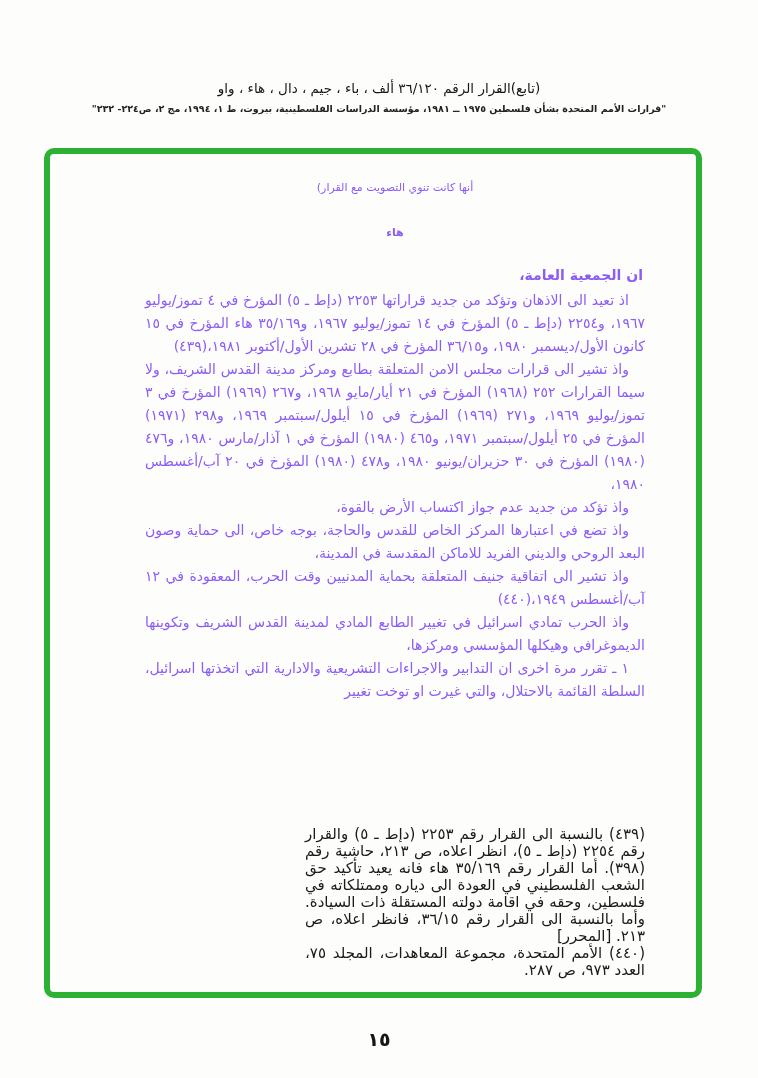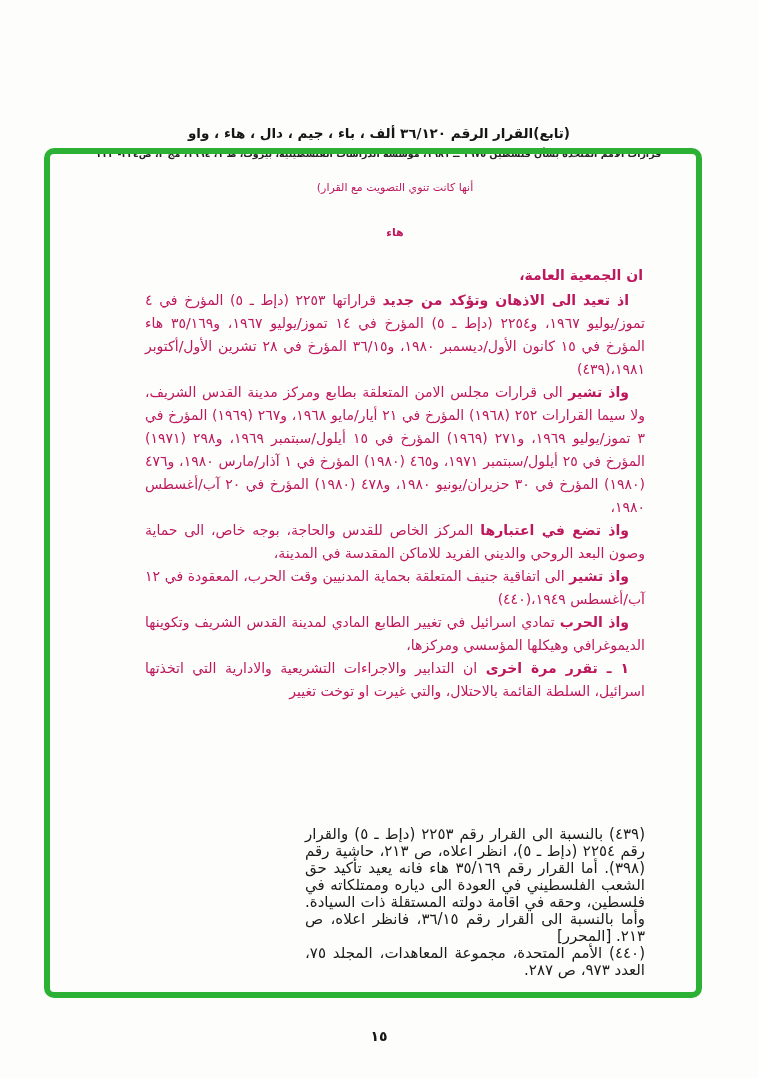--- a/index.html
+++ b/index.html
@@ -17,23 +17,22 @@
   }
   
   .header {
     position: absolute;
     top: 80px; left: 46px; right: 46px;
     text-align: center;
     direction: rtl;
   }
   .header-line1 {
     font-size: 13.5px;
-    font-weight: bold;
+    font-weight: normal;
     letter-spacing: 0.5px;
-    margin-top: 45px;
   }
   .header-line2 {
     font-size: 9.5px;
     font-weight: bold;
     margin-top: 7px;
     color: #222;
   }
   
   .frame {
     position: absolute;
@@ -46,61 +45,61 @@
   }
   
   .content {
     position: absolute;
     top: 176px; right: 113px;
     width: 500px;
     direction: rtl;
     font-size: 14px;
     line-height: 23px;
     text-align: justify;
-    color: #be185d;
+    color: #8b5cf6;
   }
   .intro-note {
     text-align: center;
     font-size: 11px;
     margin: 0 0 22px 0;
   }
   .section-letter {
     text-align: center;
     font-weight: bold;
     font-size: 11px;
     margin: 0 0 20px 0;
   }
   .opening {
     font-weight: bold;
     margin: 2px;
   }
   .para {
     margin: 0;
     text-indent: 16px;
   }
-  .para .lead { font-weight: bold; }
+  .para .lead { font-weight: normal; }
   
   .footnotes {
     position: absolute;
     top: 826px; right: 113px;
     width: 340px;
     direction: rtl;
     font-size: 15px;
     line-height: 17px;
     text-align: justify;
     color: #1a1a1a;
   }
   .footnote { margin: 0; }
   .footnote .fn-num { white-space: nowrap; }
   
   .page-number {
     position: absolute;
     top: 1028px; left: 0; right: 0;
     text-align: center;
-    font-size: 14px;
+    font-size: 19px;
     font-weight: bold;
   }
 </style>
 </head>
 <body>
 
 <div class="page">
 
   <div class="header">
     <div class="header-line1">(تابع)القرار الرقم ٣٦/١٢٠ ألف ، باء ، جيم ، دال ، هاء ، واو</div>
@@ -111,20 +110,21 @@
 
   <div class="content">
     <div class="intro-note">أنها كانت تنوي التصويت مع القرار)</div>
     <div class="section-letter">هاء</div>
     <p class="opening">ان الجمعية العامة،</p>
 
     <p class="para"><span class="lead">اذ تعيد الى الاذهان وتؤكد من جديد</span><span> قراراتها ٢٢٥٣ (دإط ـ ٥) المؤرخ في ٤ تموز/يوليو ١٩٦٧، و٢٢٥٤ (دإط ـ ٥) المؤرخ في ١٤ تموز/يوليو ١٩٦٧، و٣٥/١٦٩ هاء المؤرخ في ١٥ كانون الأول/ديسمبر ١٩٨٠، و٣٦/١٥ المؤرخ في ٢٨ تشرين الأول/أكتوبر ١٩٨١،(٤٣٩)</span></p>
 
     <p class="para"><span class="lead">واذ تشير</span><span> الى قرارات مجلس الامن المتعلقة بطابع ومركز مدينة القدس الشريف، ولا سيما القرارات ٢٥٢ (١٩٦٨) المؤرخ في ٢١ أيار/مايو ١٩٦٨، و٢٦٧ (١٩٦٩) المؤرخ في ٣ تموز/يوليو ١٩٦٩، و٢٧١ (١٩٦٩) المؤرخ في ١٥ أيلول/سبتمبر ١٩٦٩، و٢٩٨ (١٩٧١) المؤرخ في ٢٥ أيلول/سبتمبر ١٩٧١، و٤٦٥ (١٩٨٠) المؤرخ في ١ آذار/مارس ١٩٨٠، و٤٧٦ (١٩٨٠) المؤرخ في ٣٠ حزيران/يونيو ١٩٨٠، و٤٧٨ (١٩٨٠) المؤرخ في ٢٠ آب/أغسطس ١٩٨٠،</span></p>
 
+    <p class="para"><span class="lead">واذ تؤكد من جديد</span><span> عدم جواز اكتساب الأرض بالقوة،</span></p>
 
     <p class="para"><span class="lead">واذ تضع في اعتبارها</span><span> المركز الخاص للقدس والحاجة، بوجه خاص، الى حماية وصون البعد الروحي والديني الفريد للاماكن المقدسة في المدينة،</span></p>
 
     <p class="para"><span class="lead">واذ تشير</span><span> الى اتفاقية جنيف المتعلقة بحماية المدنيين وقت الحرب، المعقودة في ١٢ آب/أغسطس ١٩٤٩،(٤٤٠)</span></p>
 
     <p class="para"><span class="lead">واذ الحرب</span><span> تمادي اسرائيل في تغيير الطابع المادي لمدينة القدس الشريف وتكوينها الديموغرافي وهيكلها المؤسسي ومركزها،</span></p>
 
     <p class="para"><span class="lead">١ ـ تقرر مرة اخرى</span><span> ان التدابير والاجراءات التشريعية والادارية التي اتخذتها اسرائيل، السلطة القائمة بالاحتلال، والتي غيرت او توخت تغيير</span></p>
   </div>
 

